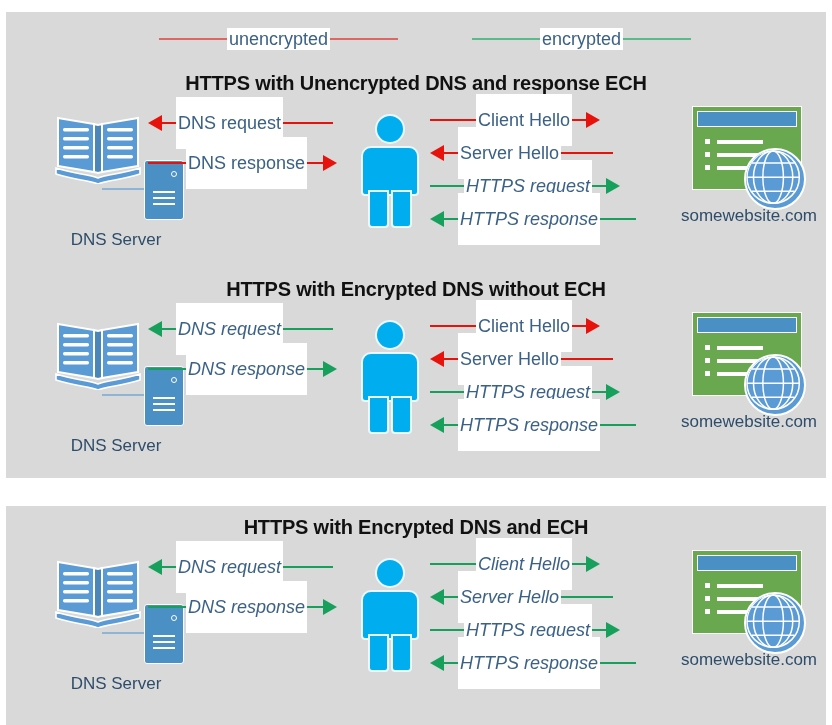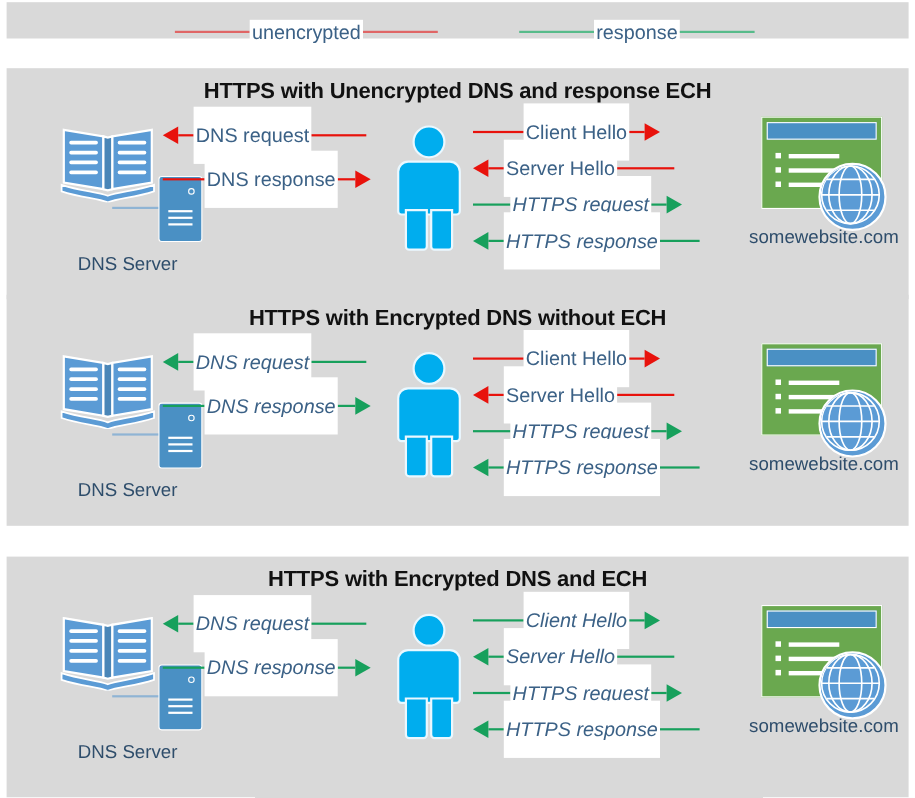--- a/index.html
+++ b/index.html
@@ -6,21 +6,21 @@
   body{
     width:832px;height:725px;
     font-family:"Liberation Sans", sans-serif;
     -webkit-font-smoothing:antialiased;
     overflow:hidden;
   }
   .page{position:relative;width:832px;height:725px;background:#ffffff;}
 
   
   .panel{position:absolute;left:6px;width:820px;background:#d9d9d9;}
-  #legend-panel{top:2px;height:33px;}
+  #legend-panel{top:12px;height:54px;}
   #panel-1{top:62px;height:210px;}
   #panel-2{top:268px;height:210px;}
   #panel-3{top:506px;height:219px;}
 
   
   .legend-row{position:relative;width:100%;height:100%;}
   .legend-item{position:absolute;top:16px;display:flex;align-items:center;}
   .legend-line{height:2px;width:68px;}
   .legend-line.red{background:#e06666;}
   .legend-line.green{background:#57bb8a;}
@@ -119,21 +119,21 @@
     <div class="legend-row">
 
       <div class="legend-item" id="legend-unencrypted">
         <span class="legend-line red"></span>
         <span class="legend-text">unencrypted</span>
         <span class="legend-line red"></span>
       </div>
 
       <div class="legend-item" id="legend-encrypted">
         <span class="legend-line green"></span>
-        <span class="legend-text">response</span>
+        <span class="legend-text">encrypted</span>
         <span class="legend-line green"></span>
       </div>
 
     </div>
   </div>
 
   <div class="panel" id="panel-1">
       <div class="panel-title">HTTPS with Unencrypted DNS and response ECH</div>
       <div class="dns-group" style="top:50px">
     <div class="book"><svg viewBox="0 0 88 72" width="88" height="72">

